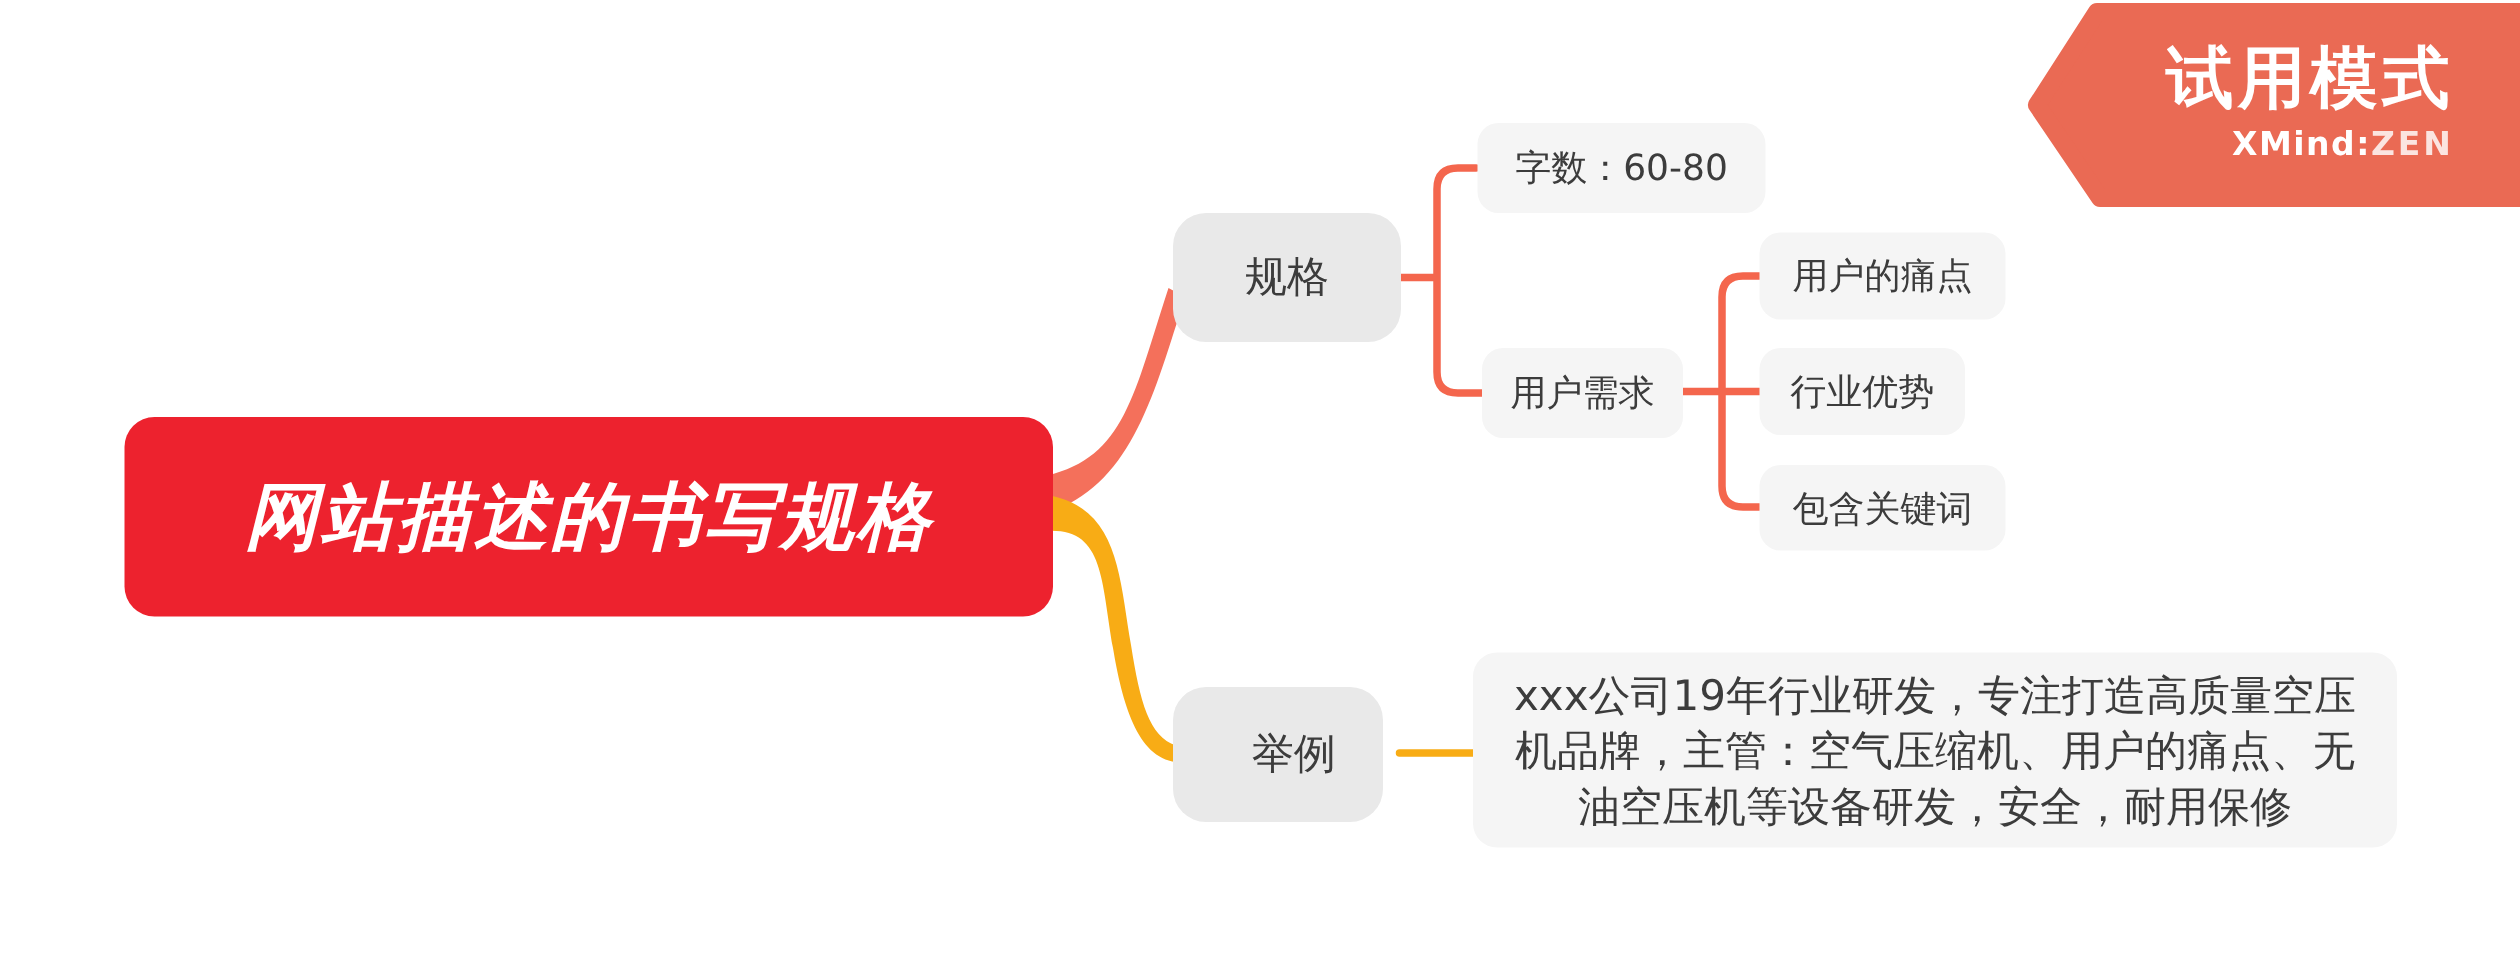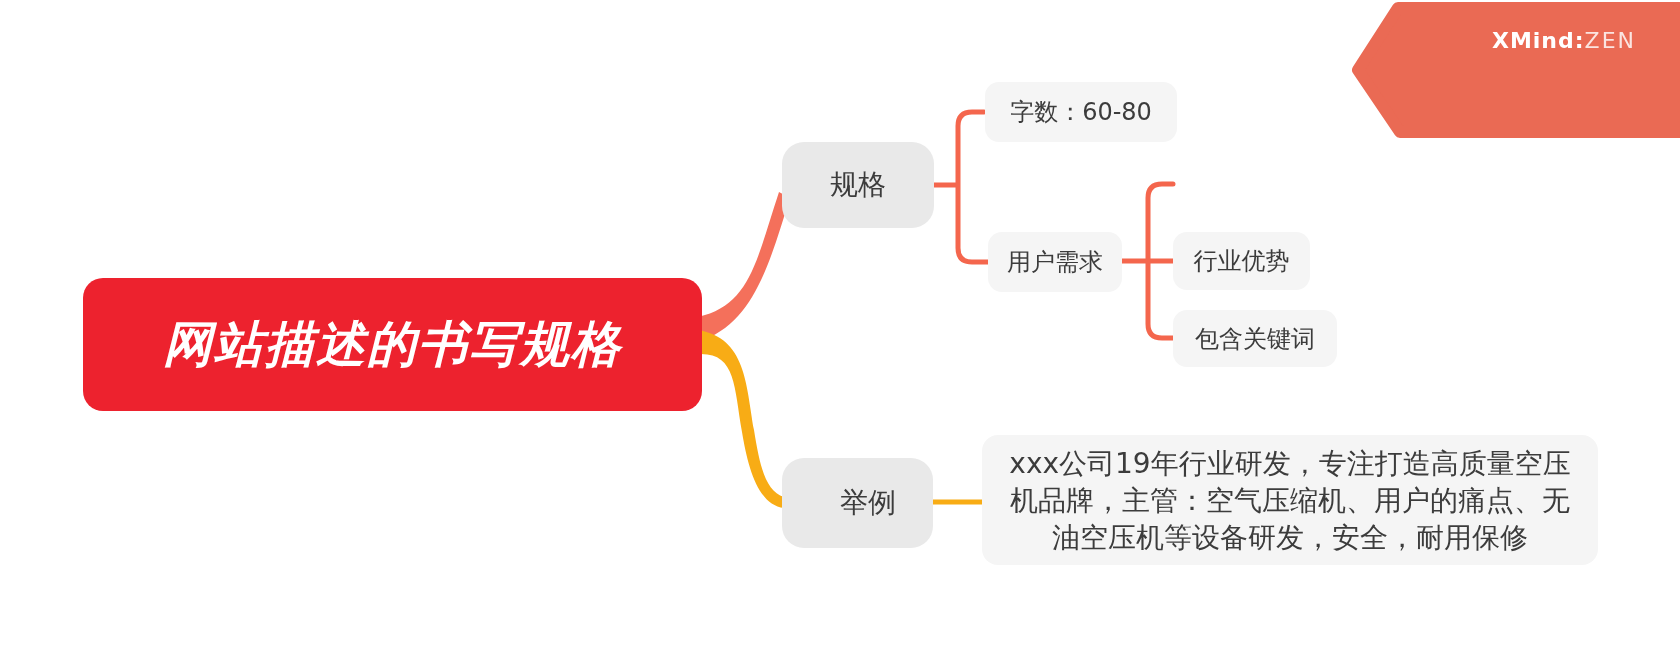--- a/index.html
+++ b/index.html
@@ -41,21 +41,21 @@
     font-weight: 800;
     letter-spacing: 2px;
     font-style: italic;
   }
   .primary-topic {
     background: #E9E9E9;
     border-radius: 22px;
     font-size: 28px;
   }
   .topic-spec   { left: 782px; top: 142px; width: 152px; height: 86px; }
-  .topic-example{ left: 782px; top: 458px; width: 151px; height: 90px; padding-left: 21px; }
+  .topic-example{ left: 782px; top: 458px; width: 140px; height: 90px; padding-left: 21px; }
   .child-topic {
     background: #F5F5F5;
     border-radius: 14px;
     font-size: 24px;
   }
   .topic-word-count    { left: 985px;  top: 82px;  width: 192px; height: 60px; }
   .topic-user-needs    { left: 988px;  top: 232px; width: 134px; height: 60px; }
   .topic-pain-point    { left: 1173px; top: 155px; width: 164px; height: 58px; }
   .topic-industry-adv  { left: 1173px; top: 232px; width: 137px; height: 58px; }
   .topic-keywords      { left: 1173px; top: 310px; width: 164px; height: 57px; }
@@ -94,21 +94,21 @@
     line-height: 56px;
   }
   .trial-banner-brand {
     margin-top: 4px;
     font-size: 22px;
     letter-spacing: 1px;
     color: #ffffff;
   }
   .brand-bold { font-weight: 800; }
   .brand-sep  { font-weight: 800; }
-  .brand-light{ font-weight: 400; color: rgba(255,255,255,0.82); letter-spacing: 2px; }
+  .brand-light{ font-weight: 700; color: rgba(255,255,255,0.82); letter-spacing: 2px; }
   .watermark {
     position: absolute;
     right: 13px; top: 620px;
     z-index: 4;
     font-size: 23px;
     color: #C3CCC2;
     letter-spacing: 2px;
   }
 </style>
 </head>
@@ -130,34 +130,36 @@
   </svg>
 
   <div class="node root-topic">网站描述的书写规格</div>
 
   <div class="node primary-topic topic-spec">规格</div>
 
   <div class="node child-topic topic-word-count">字数：60-80</div>
 
   <div class="node child-topic topic-user-needs">用户需求</div>
 
+  <div class="node child-topic topic-pain-point">用户的痛点</div>
 
   <div class="node child-topic topic-keywords">包含关键词</div>
 
   <div class="node child-topic topic-industry-adv">行业优势</div>
 
   <div class="node primary-topic topic-example">举例</div>
 
   <div class="node topic-example-text">xxx公司19年行业研发，专注打造高质量空压机品牌，主管：空气压缩机、用户的痛点、无油空压机等设备研发，安全，耐用保修</div>
 
   <svg class="trial-banner-layer" viewBox="0 0 1680 652">
     <polygon points="1398,8 1690,8 1690,132 1400,132 1358,70" stroke-width="12" stroke-linejoin="round" fill="#EA6A54"></polygon>
     <polygon points="1398,8 1690,8 1690,132 1400,132 1358,70" fill="none" stroke-width="12" stroke-linejoin="round" stroke="#EA6A54"></polygon>
   </svg>
 
   <div class="trial-banner-content">
+    <div class="trial-banner-title">试用模式</div>
     <div class="trial-banner-brand">
       <span class="brand-bold">XMind</span><span class="brand-sep">:</span><span class="brand-light">ZEN</span>
     </div>
   </div>
 
 
 </div>
 
 </body></html>

